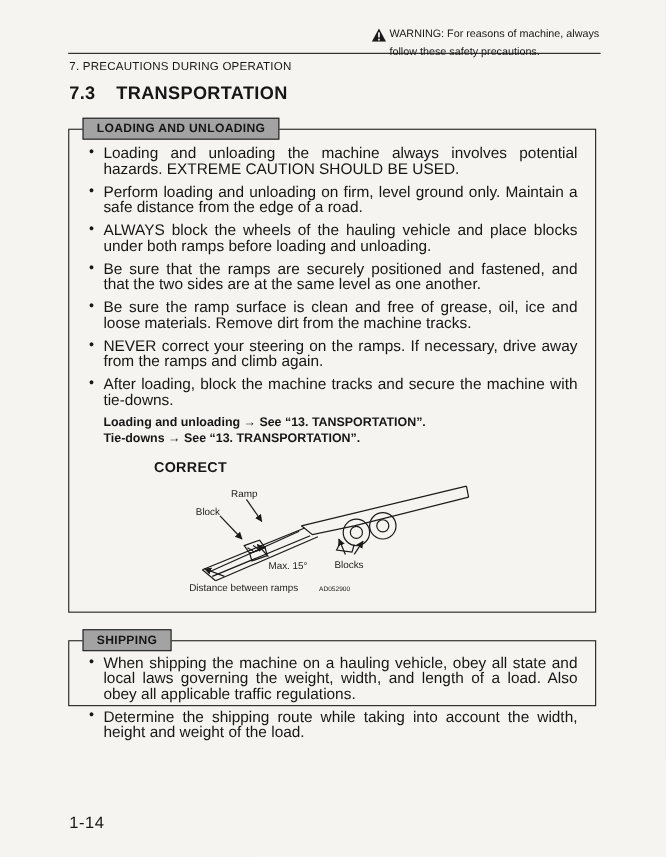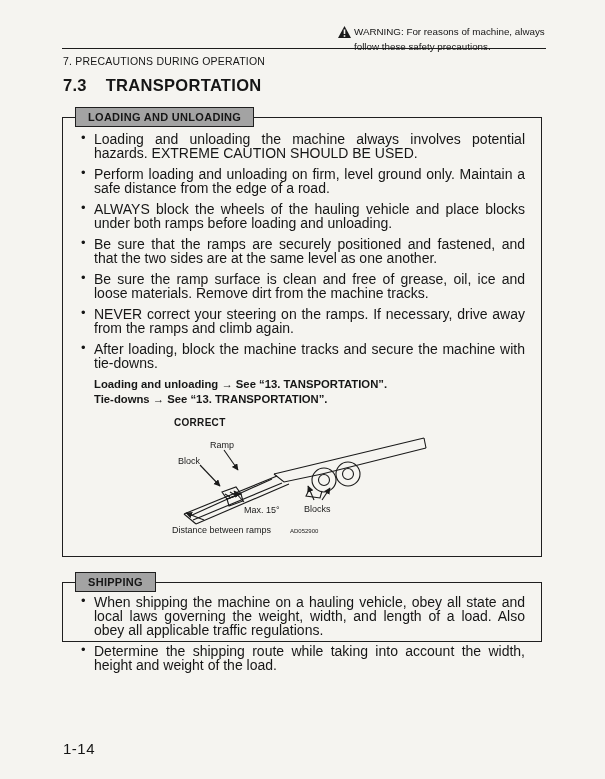--- a/index.html
+++ b/index.html
@@ -69,22 +69,22 @@
     content:"\2022";
     position:absolute; left:2px; top:-1px;
     font-size:13px;
   }
 
   .refs {
     margin:4px 0 0 15px;
     font-size:11.3px; line-height:15px; font-weight:bold;
   }
   .correct-label {
-    margin:10px 0 0 95px;
-    font-size:10px; font-weight:bold; letter-spacing:0.3px;
+    margin:10px 0 0 61px;
+    font-size:13px; font-weight:bold; letter-spacing:0.3px;
   }
   .figure-wrap {
     margin:6px auto 0 auto;
     width:280px;
   }
 
   
   .footer-page {
     position:absolute; left:63px; top:740px;
     font-size:15px; letter-spacing:0.5px;

